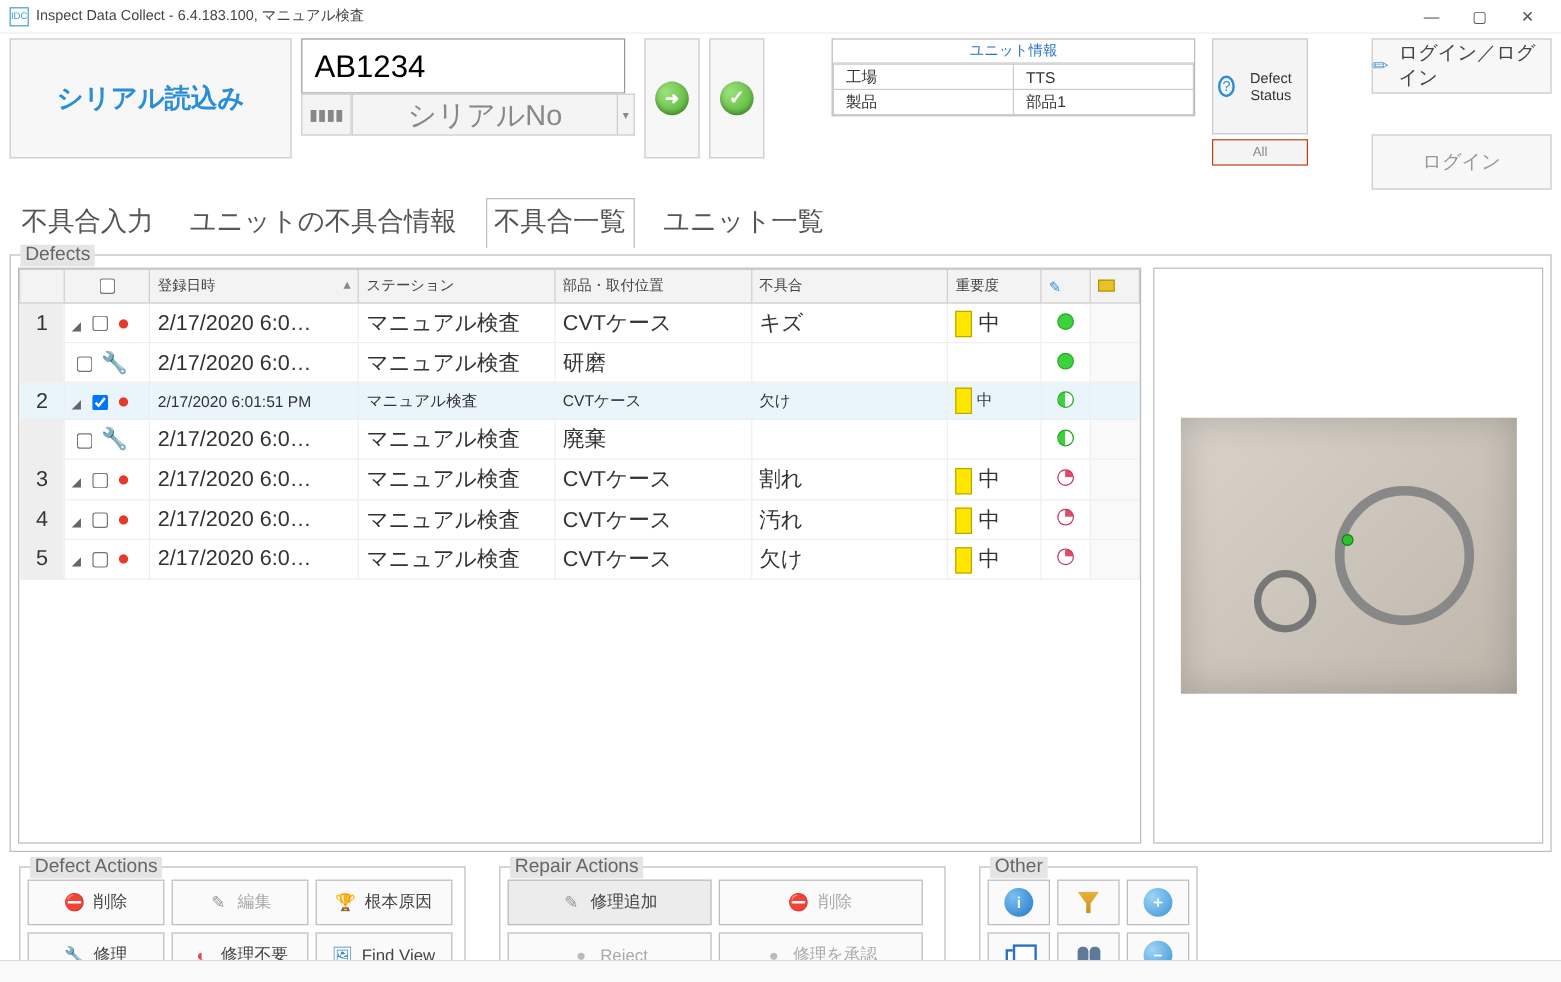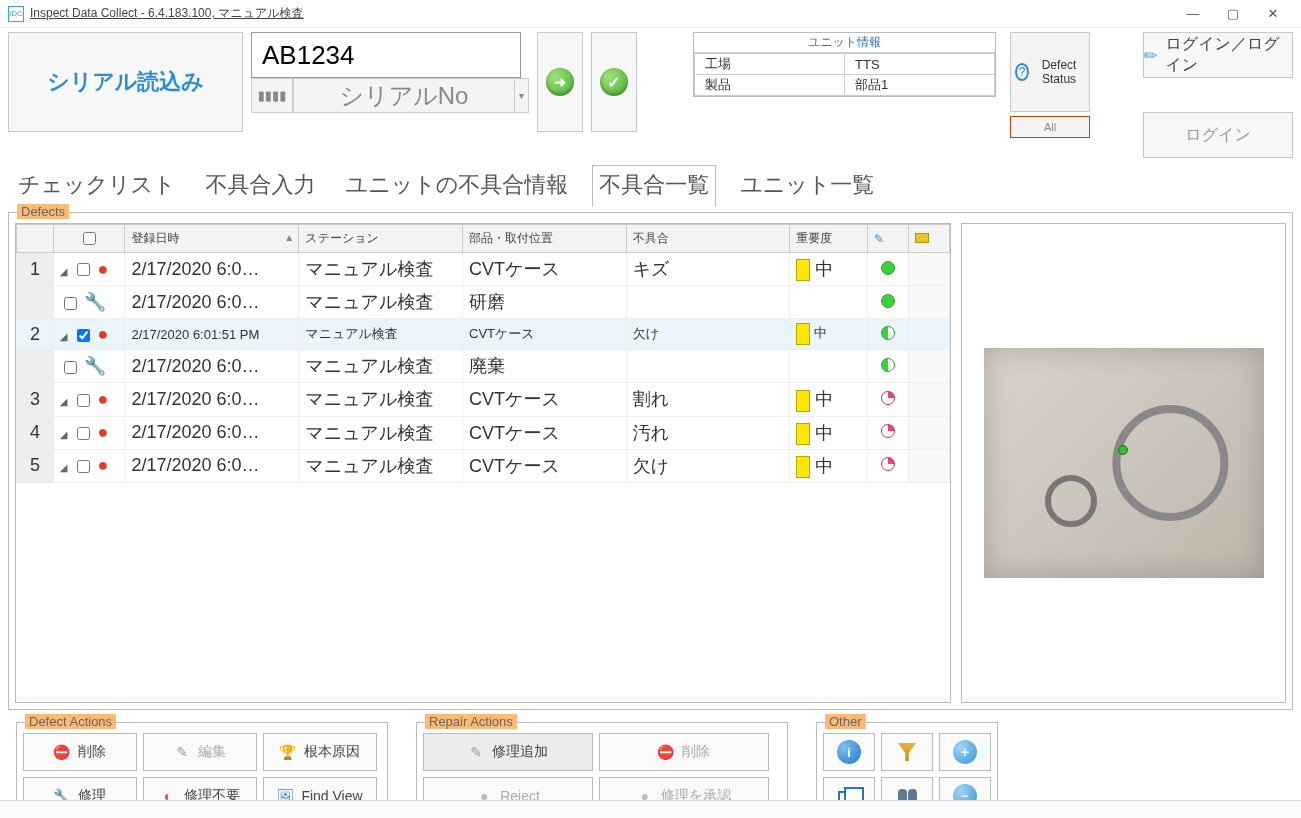--- a/index.html
+++ b/index.html
@@ -1,19 +1,19 @@
 <!DOCTYPE html>
 <html><head>
 <meta charset="utf-8">
 <style>
   * { box-sizing: border-box; font-family: "Meiryo", "Yu Gothic", sans-serif; }
   body { margin:0; background:#fff; font-size:13px; color:#333; }
   .titlebar { display:flex; align-items:center; height:28px; background:#fff; padding:0 8px; border-bottom:1px solid #eee;}
   .titlebar .icon { width:16px; height:16px; background:#fff; border:1px solid #3da0d4; margin-right:6px; display:flex; align-items:center;justify-content:center; font-size:8px; color:#3da0d4;}
-  .titlebar .title { font-size:12px; color:#444; flex:1;text-decoration:underline;}
+  .titlebar .title { font-size:12px; color:#444; flex:1;}
   .titlebar .winbtn { width:40px; height:28px; display:flex; align-items:center; justify-content:center; color:#555;}
   .topzone { display:flex; padding:4px 8px 2px 8px; gap:8px; }
   .big-btn { border:1px solid #c9c9c9; background:#f7f7f7; display:flex; align-items:center; justify-content:center;}
   .serial-btn { width:235px; height:100px; color:#2a8dd8; font-size:22px; font-weight:600;}
   .serial-block { display:flex; flex-direction:column; }
   .serial-input { width:270px; height:46px; border:1px solid #999; font-size:26px; padding:4px 10px; }
   .serial-bottom { display:flex; align-items:center;}
   .barcode-icon { width:42px; height:35px; border:1px solid #ccc; background:#f4f4f4; display:flex; align-items:center; justify-content:center; color:#888;}
   .serial-label-box { width:222px; height:35px; border:1px solid #ccc; background:#f4f4f4; display:flex; align-items:center; justify-content:center; color:#888; font-size:24px;}
   .serial-drop { width:14px; height:35px; border:1px solid #ccc; border-left:none; background:#f4f4f4; display:flex; align-items:center; justify-content:center; color:#888; font-size:10px;}
@@ -34,21 +34,21 @@
   .login-col { display:flex; flex-direction:column; gap:6px;}
   .login-btn { width:150px; height:46px; border:1px solid #c9c9c9; background:#f7f7f7; display:flex; align-items:center; justify-content:center; gap:8px; font-size:16px; color:#444;}
   .login-btn .key { color:#5aa0d8; transform:rotate(-45deg);}
   .login-btn.disabled { color:#999;margin-top:28px;}
 
   .tabs { display:flex; align-items:flex-end; padding:0 12px; font-size:22px; color:#555; gap:18px; margin-top:4px;}
   .tabs .tab { padding:4px 6px 6px 6px; cursor:pointer; }
   .tabs .tab.active { border:1px solid #bbb; border-bottom:1px solid #fff; background:#fff; position:relative; top:1px;}
 
   .group { border:1px solid #bbb; margin:6px 8px; position:relative; }
-  .group > legend, .group > .legend { position:absolute; top:-9px; left:8px; background:#fdba74; padding:0 4px; font-size:13px; color:#666;}
+  .group > legend, .group > .legend { position:absolute; top:-9px; left:8px; background:#e5e5e5; padding:0 4px; font-size:16px; color:#666;}
   .defects-box { padding:10px 6px 6px 6px; display:flex; gap:10px;}
   .grid-wrap { border:1px solid #bbb; flex:1; min-height:480px; background:#fff; position:relative;}
   table.grid { border-collapse:collapse; width:100%; font-size:15px;}
   table.grid th { background:#f3f3f3; border:1px solid #ccc; font-weight:normal; color:#444; font-size:12px; padding:4px 6px; text-align:left;}
   table.grid td { border:1px solid #eee; padding:4px 6px; font-size:18px; vertical-align:middle;}
   table.grid tr.selected td { background:#eaf4fb;}
   .num-col { width:36px; text-align:center; background:#eee; font-size:14px;}
   .chk-col { width:70px;}
   .chk-col input { vertical-align:middle;}
   .sev-col { width:44px;}
@@ -157,21 +157,20 @@
   <div class="login-col" style="margin-left:auto;">
     <div class="login-btn">
       <span class="key">✎</span>
       <span>ログイン／ログイン</span>
     </div>
     <div class="login-btn disabled">ログイン</div>
   </div>
 </div>
 
 <div class="tabs">
-  <div class="tab">チェックリスト</div>
   <div class="tab">不具合入力</div>
   <div class="tab">ユニットの不具合情報</div>
   <div class="tab active">不具合一覧</div>
   <div class="tab">ユニット一覧</div>
 </div>
 
 <div class="group" style="border-top:1px solid #bbb;">
   <div class="legend">Defects</div>
   <div class="defects-box">
     <div class="grid-wrap">

